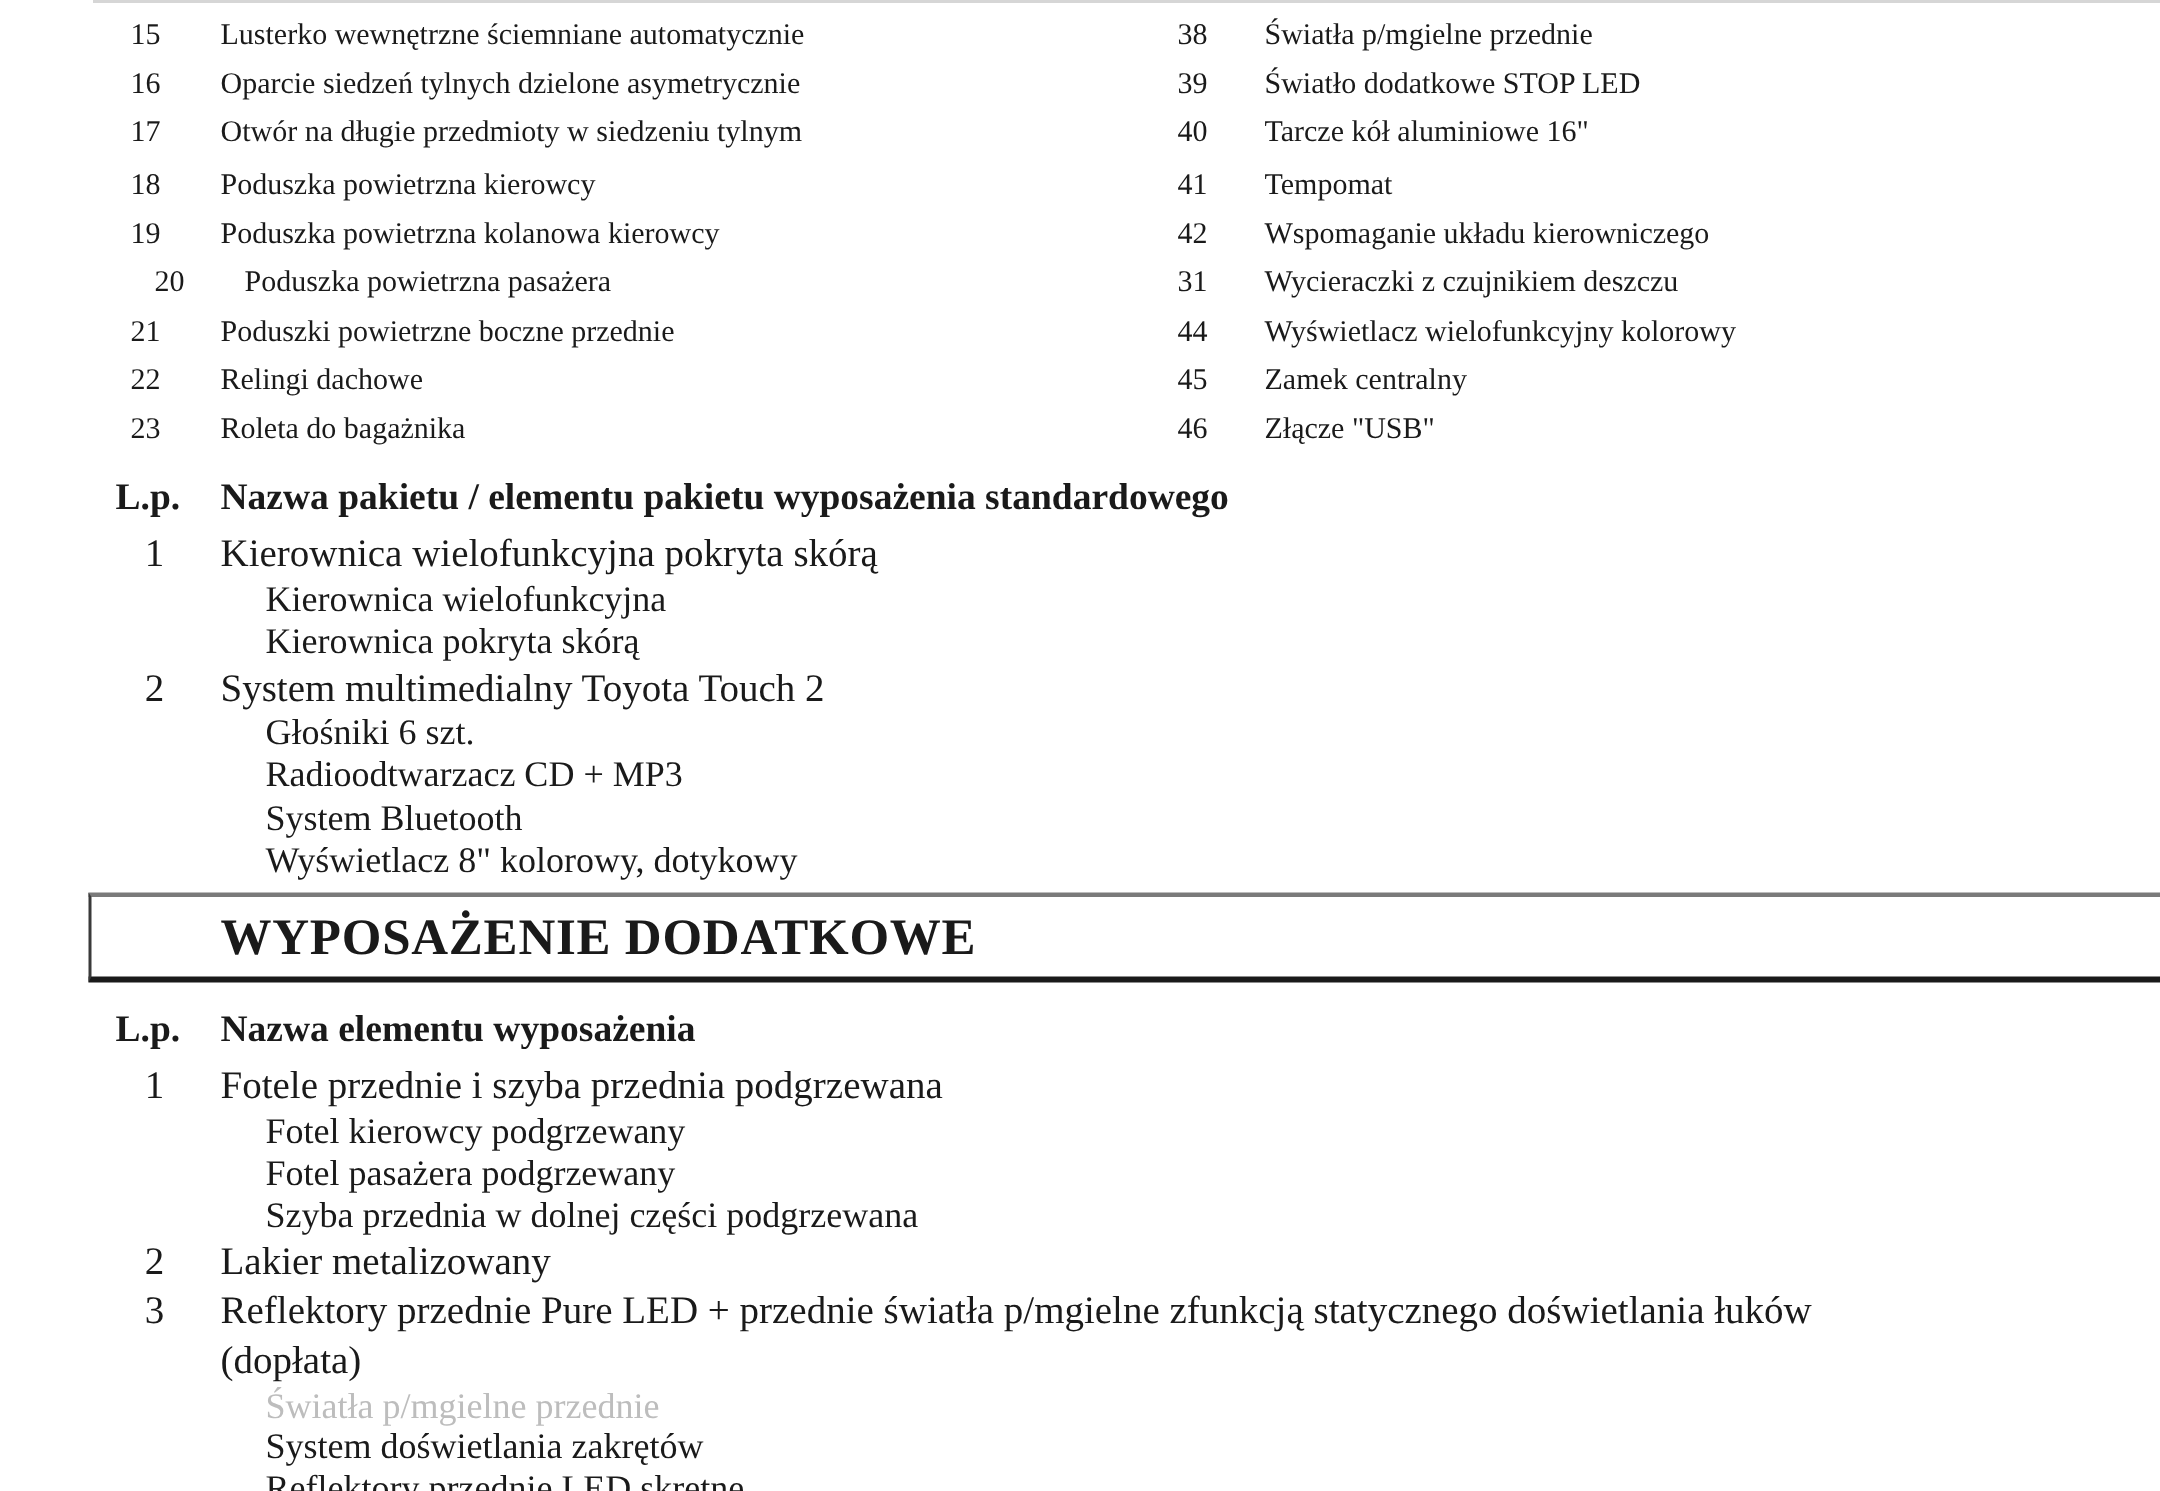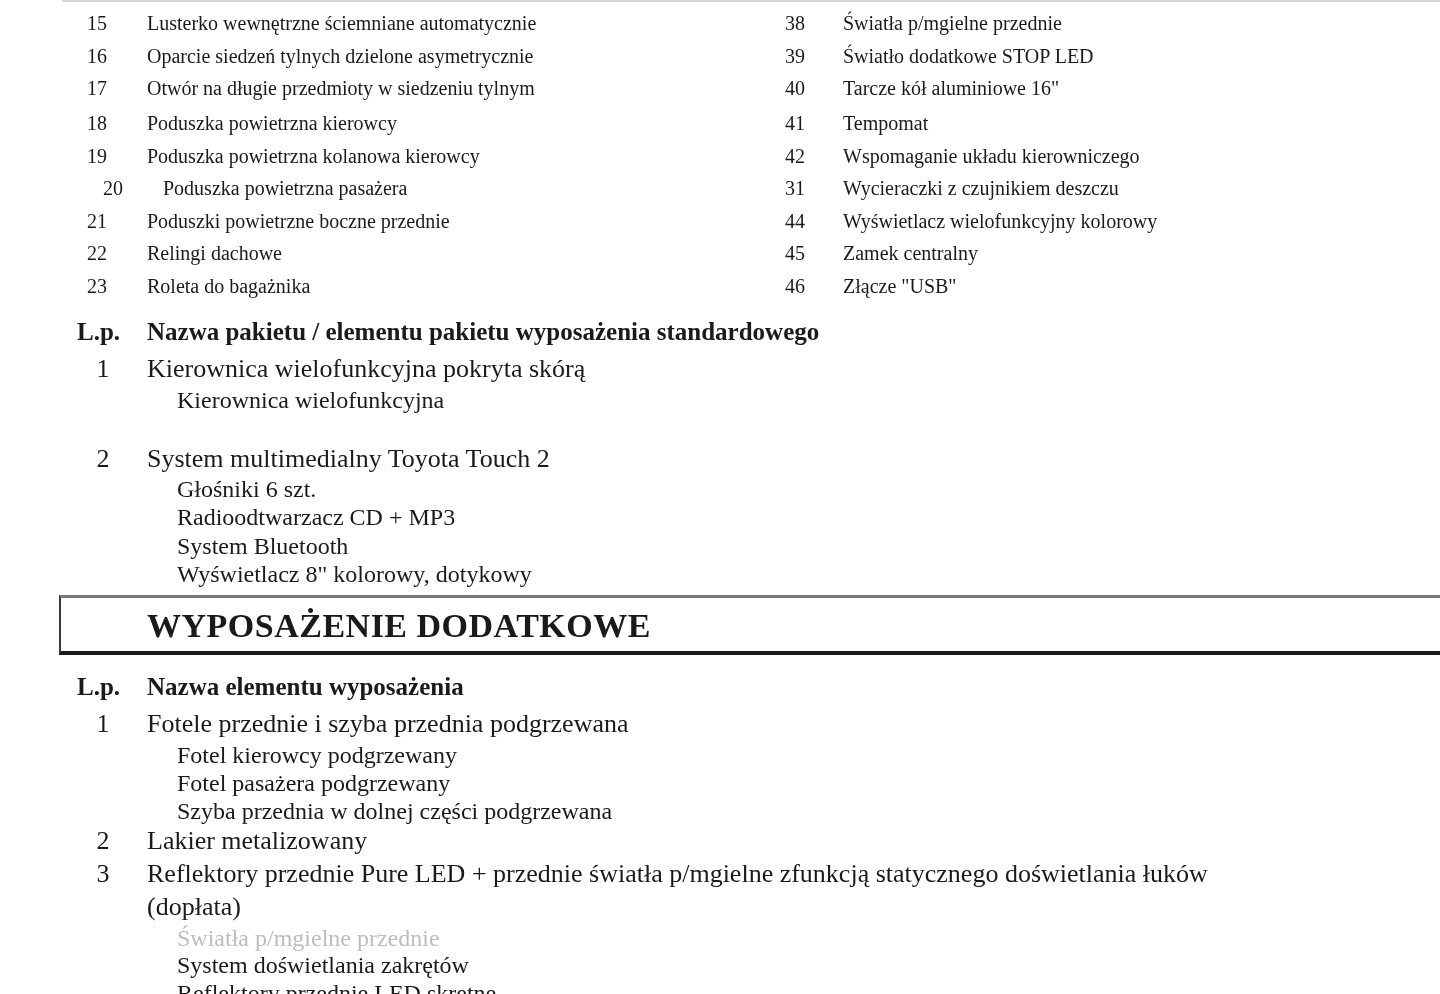--- a/index.html
+++ b/index.html
@@ -188,20 +188,21 @@
   <div class="hdr" style="top:316px;left:0;width:1440px">
     <span class="lp">L.p.</span>
     <span class="title">Nazwa pakietu / elementu pakietu wyposażenia standardowego</span>
   </div>
 
   <div class="pkg-row" style="top:353px;left:0;width:1440px">
     <span class="num">1</span>
     <span class="name">Kierownica wielofunkcyjna pokryta skórą</span>
   </div>
   <div class="sub-row" style="top:386px">Kierownica wielofunkcyjna</div>
+  <div class="sub-row" style="top:414px">Kierownica pokryta skórą</div>
 
   <div class="pkg-row" style="top:443px;left:0;width:1440px">
     <span class="num">2</span>
     <span class="name">System multimedialny Toyota Touch 2</span>
   </div>
   <div class="sub-row" style="top:475px">Głośniki 6 szt.</div>
   <div class="sub-row" style="top:503px">Radioodtwarzacz CD + MP3</div>
   <div class="sub-row" style="top:532px">System Bluetooth</div>
   <div class="sub-row" style="top:560px">Wyświetlacz 8" kolorowy, dotykowy</div>
 

